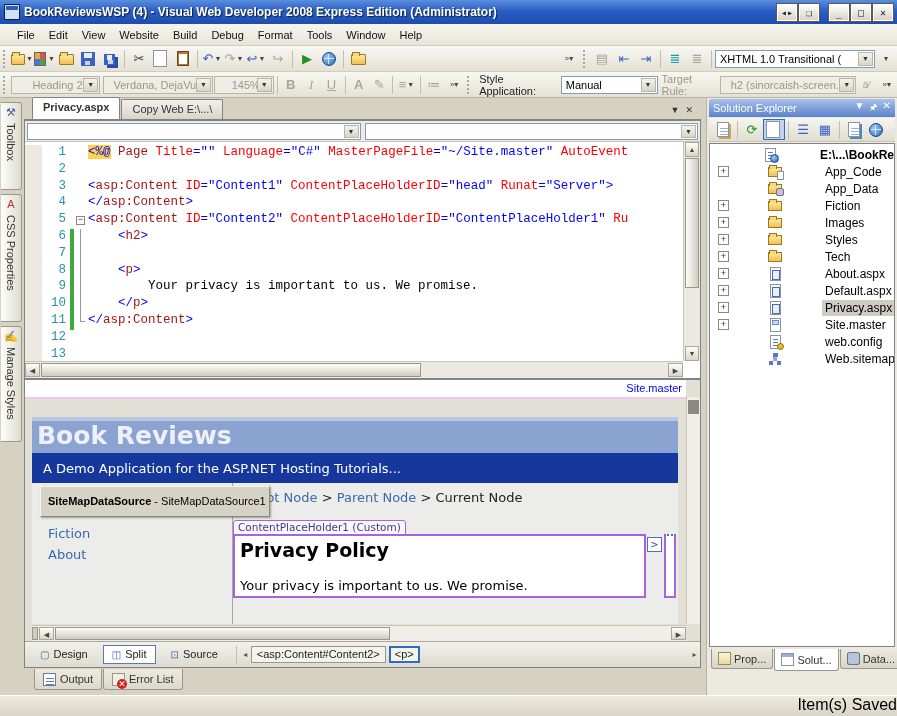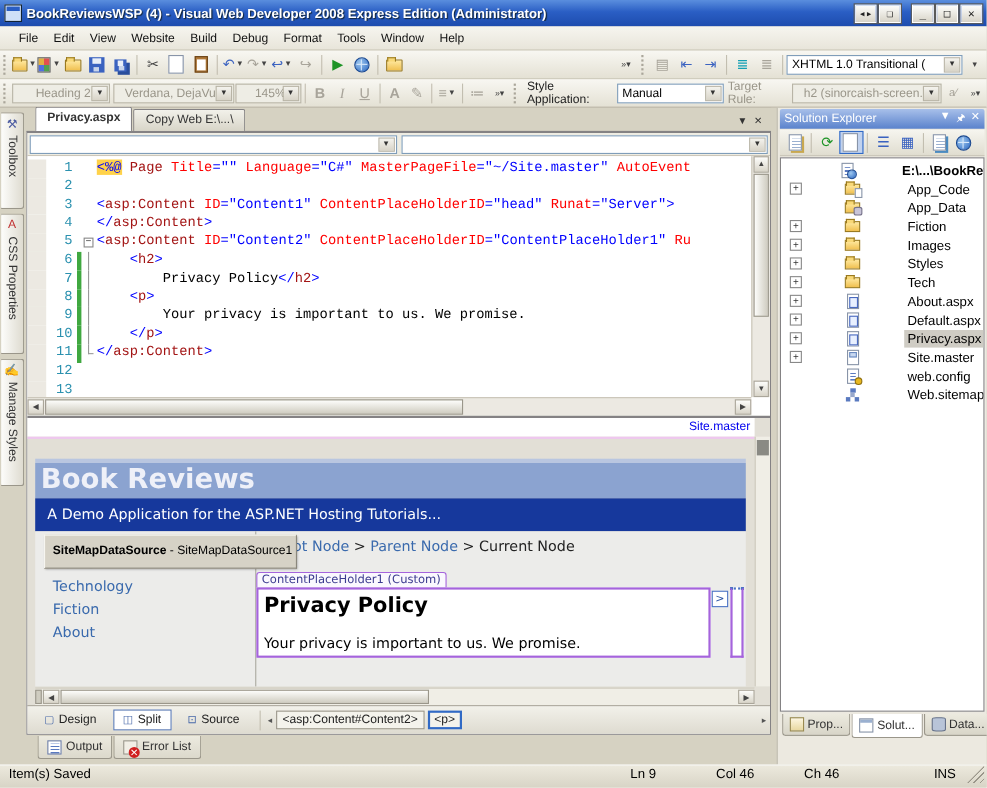--- a/index.html
+++ b/index.html
@@ -175,21 +175,21 @@
 
   .rp-tabs { position:absolute; left:2px; right:14px; bottom:24px; height:22px; display:flex; gap:1px; padding-left:2px; }
   .rp-tab { display:flex; align-items:center; gap:3px; padding:0 6px; border:1px solid #9a968a; border-top:none; border-radius:0 0 3px 3px; background:linear-gradient(#eceadf,#d8d5c8); color:#333; height:20px; }
   .rp-tab.active { background:#fff; height:22px; }
   .rp-ic { width:13px; height:13px; }
   .rp-ic-prop { background:linear-gradient(#fdf6e0,#e8d8a0); border:1px solid #9a8a50; }
   .rp-ic-sol { background:#fff; border:1px solid #8894a8; box-shadow:inset 0 3px 0 #9ab0d0; }
   .rp-ic-data { background:#b8c4d8; border:1px solid #66728a; border-radius:4px/2px; }
 
   
-  .statusbar { position:absolute; left:0; right:0; bottom:0; height:21px; background:linear-gradient(#ece9dd,#d8d4c6); border-top:1px solid #fff; display:flex; align-items:flex-start; color:#000; font-size:12px; }
+  .statusbar { position:absolute; left:0; right:0; bottom:0; height:21px; background:linear-gradient(#ece9dd,#d8d4c6); border-top:1px solid #fff; display:flex; align-items:flex-end; color:#000; font-size:16px;flex-direction:column; }
   .sb-msg { flex:1; padding-left:8px; }
   .sb-field { width:80px; }
   .sb-grip { width:16px; height:16px; margin-right:2px; background:repeating-linear-gradient(135deg,transparent 0 3px,#9a968a 3px 4px); clip-path:polygon(100% 0,100% 100%,0 100%); }
 </style>
 </head>
 <body>
 
 <div class="window">
 
   <div class="titlebar">
@@ -405,21 +405,21 @@
         </div>
 
         <div class="code-pane">
           <div class="code-lines" id="codelines">
               <div class="code-line"><span class="cl-indicator"></span><span class="cl-num">1</span><span class="cl-change"></span><span class="cl-fold"></span><span><span class="tok-dir">&lt;%@</span><span class="tok-pl"> </span><span class="tok-tag">Page</span><span class="tok-pl"> </span><span class="tok-att">Title</span><span class="tok-val">=""</span><span class="tok-pl"> </span><span class="tok-att">Language</span><span class="tok-val">="C#"</span><span class="tok-pl"> </span><span class="tok-att">MasterPageFile</span><span class="tok-val">="~/Site.master"</span><span class="tok-pl"> </span><span class="tok-att">AutoEvent</span></span></div>
               <div class="code-line"><span class="cl-indicator"></span><span class="cl-num">2</span><span class="cl-change"></span><span class="cl-fold"></span><span></span></div>
               <div class="code-line"><span class="cl-indicator"></span><span class="cl-num">3</span><span class="cl-change"></span><span class="cl-fold"></span><span><span class="tok-delim">&lt;</span><span class="tok-tag">asp:Content</span><span class="tok-pl"> </span><span class="tok-att">ID</span><span class="tok-val">="Content1"</span><span class="tok-pl"> </span><span class="tok-att">ContentPlaceHolderID</span><span class="tok-val">="head"</span><span class="tok-pl"> </span><span class="tok-att">Runat</span><span class="tok-val">="Server"</span><span class="tok-delim">&gt;</span></span></div>
               <div class="code-line"><span class="cl-indicator"></span><span class="cl-num">4</span><span class="cl-change"></span><span class="cl-fold"></span><span><span class="tok-delim">&lt;/</span><span class="tok-tag">asp:Content</span><span class="tok-delim">&gt;</span></span></div>
               <div class="code-line"><span class="cl-indicator"></span><span class="cl-num">5</span><span class="cl-change"></span><span class="cl-fold"><span class="fold-box">−</span></span><span><span class="tok-delim">&lt;</span><span class="tok-tag">asp:Content</span><span class="tok-pl"> </span><span class="tok-att">ID</span><span class="tok-val">="Content2"</span><span class="tok-pl"> </span><span class="tok-att">ContentPlaceHolderID</span><span class="tok-val">="ContentPlaceHolder1"</span><span class="tok-pl"> </span><span class="tok-att">Ru</span></span></div>
               <div class="code-line"><span class="cl-indicator"></span><span class="cl-num">6</span><span class="cl-change on"></span><span class="cl-fold fold-line"></span><span><span class="tok-pl">    </span><span class="tok-delim">&lt;</span><span class="tok-tag">h2</span><span class="tok-delim">&gt;</span></span></div>
-              <div class="code-line"><span class="cl-indicator"></span><span class="cl-num">7</span><span class="cl-change on"></span><span class="cl-fold fold-line"></span><span><span class="tok-pl">        Privacy Policy</span><span class="tok-delim">&lt;/</span><span class="tok-tag">h2</span><span class="tok-delim">&gt;</span></span></div>
+              <div class="code-line"><span class="cl-indicator"></span><span class="cl-num">7</span><span class="cl-change on"></span><span class="cl-fold fold-line"></span></div>
               <div class="code-line"><span class="cl-indicator"></span><span class="cl-num">8</span><span class="cl-change on"></span><span class="cl-fold fold-line"></span><span><span class="tok-pl">    </span><span class="tok-delim">&lt;</span><span class="tok-tag">p</span><span class="tok-delim">&gt;</span></span></div>
               <div class="code-line"><span class="cl-indicator"></span><span class="cl-num">9</span><span class="cl-change on"></span><span class="cl-fold fold-line"></span><span><span class="tok-pl">        Your privacy is important to us. We promise.</span></span></div>
               <div class="code-line"><span class="cl-indicator"></span><span class="cl-num">10</span><span class="cl-change on"></span><span class="cl-fold fold-line"></span><span><span class="tok-pl">    </span><span class="tok-delim">&lt;/</span><span class="tok-tag">p</span><span class="tok-delim">&gt;</span></span></div>
               <div class="code-line"><span class="cl-indicator"></span><span class="cl-num">11</span><span class="cl-change on"></span><span class="cl-fold fold-end"></span><span><span class="tok-delim">&lt;/</span><span class="tok-tag">asp:Content</span><span class="tok-delim">&gt;</span></span></div>
               <div class="code-line"><span class="cl-indicator"></span><span class="cl-num">12</span><span class="cl-change"></span><span class="cl-fold"></span><span></span></div>
               <div class="code-line"><span class="cl-indicator"></span><span class="cl-num">13</span><span class="cl-change"></span><span class="cl-fold"></span><span></span></div>
             </div>
           <div class="code-scroll-v">
             <span class="sb-btn" style="top:0">▲</span>
             <span class="sb-thumb-v" style="top:16px;height:130px"></span>
@@ -442,21 +442,20 @@
           </div>
           <div class="band1">
             <span>Book Reviews</span>
           </div>
           <div class="band2">
             <span>A Demo Application for the ASP.NET Hosting Tutorials...</span>
           </div>
           <div class="design-body">
             <div class="nav-col" id="designnav">
                 <div class="nav-link">Home</div>
-                <div class="nav-link">Technology</div>
                 <div class="nav-link">Fiction</div>
                 <div class="nav-link">About</div>
               </div>
             <div class="content-col">
               <div class="breadcrumb" id="breadcrumb"><a>Root Node</a><span> &gt; </span><a>Parent Node</a><span> &gt; </span><span>Current Node</span></div>
               <div class="cph-label">ContentPlaceHolder1 (Custom)</div>
               <div class="cph-box">
                 <h2>Privacy Policy</h2>
                 <p>Your privacy is important to us. We promise.</p>
                 <span class="smart-tag">&gt;</span>

